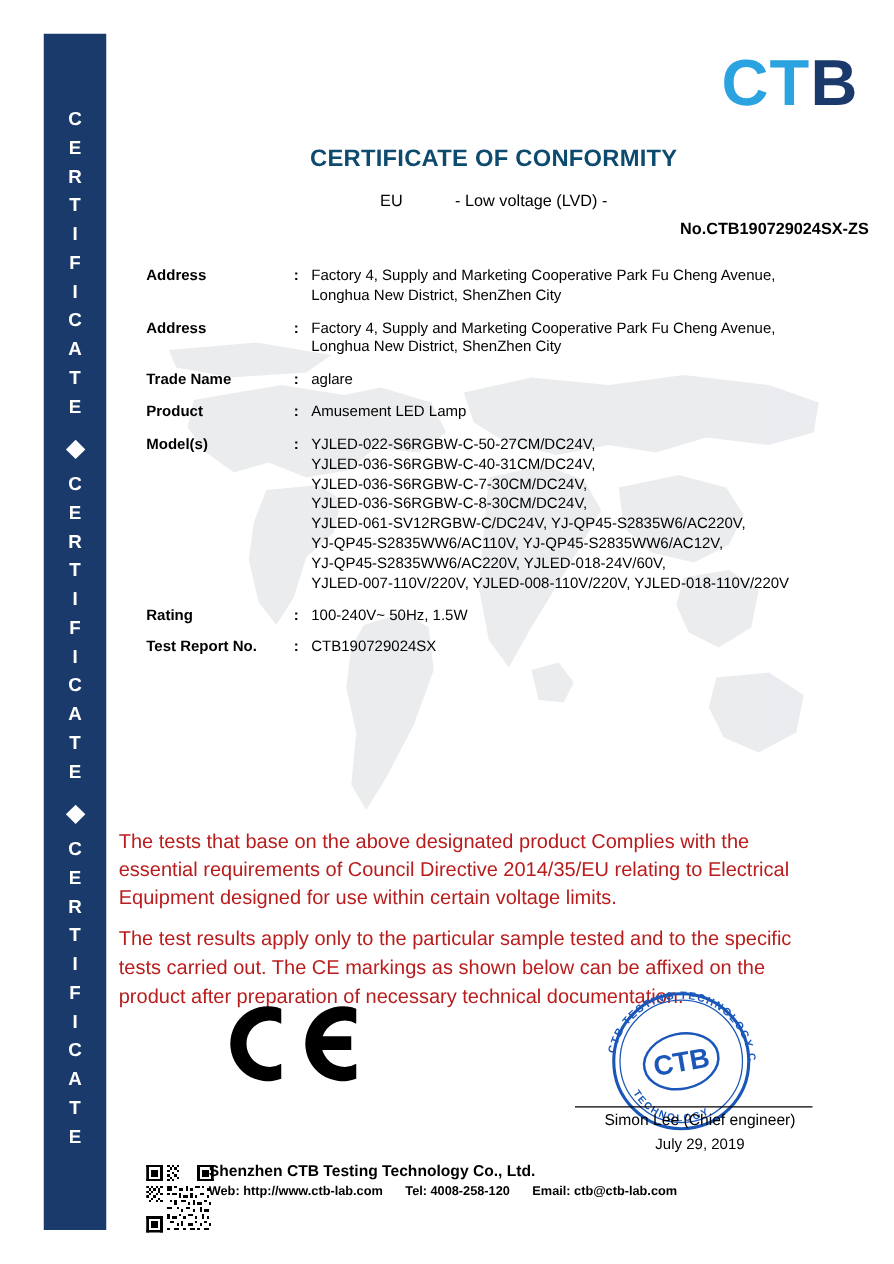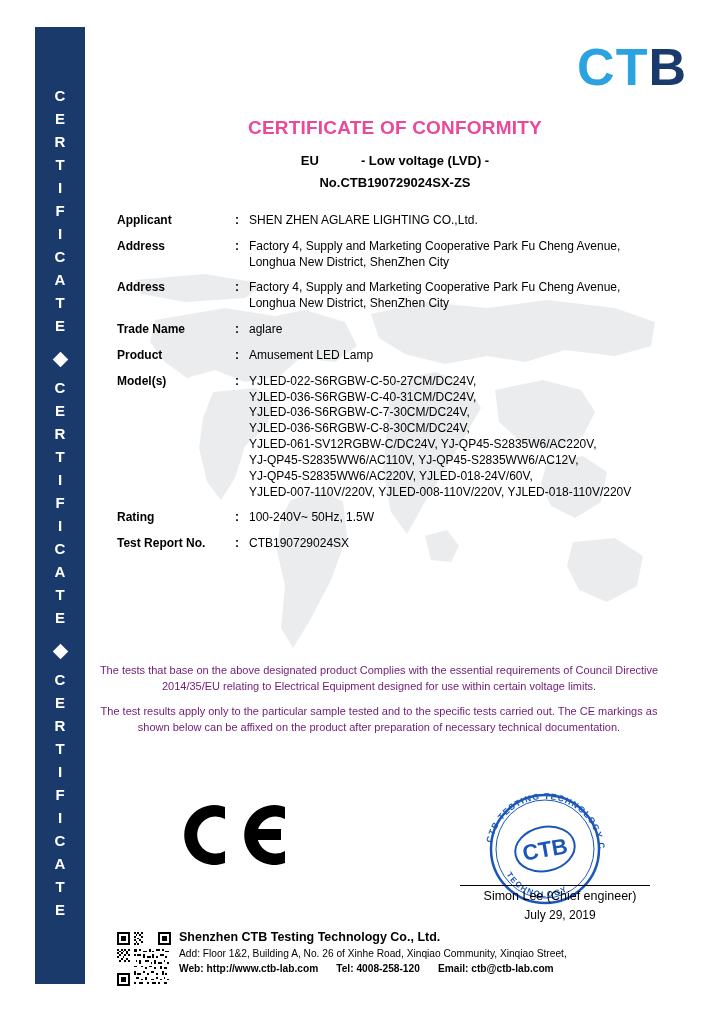--- a/index.html
+++ b/index.html
@@ -87,39 +87,39 @@
   #logo .b { color: #1a3a6b; }
 
   #title {
     position: absolute;
     top: 90px;
     left: 0;
     width: 100%;
     text-align: center;
     font-size: 19px;
     font-weight: bold;
-    color: #ec4899;
+    color: #0c4a6e;
     letter-spacing: 0.2px;
   }
   #subtitle {
     position: absolute;
     top: 126px;
     left: 0;
     width: 100%;
     text-align: center;
     font-size: 13px;
-    font-weight: bold;
+    font-weight: normal;
   }
   #subtitle .eu { margin-right: 42px; }
   #certno {
     position: absolute;
     top: 148px;
     left: 0;
     width: 100%;
-    text-align: center;
+    text-align: right;
     font-size: 13px;
     font-weight: bold;
   }
 
   
   #fields {
     position: absolute;
     top: 186px;
     left: 22px;
     width: 560px;
@@ -144,24 +144,23 @@
   }
   td.val { width: 428px; }
   td.val div { white-space: nowrap; }
 
   
   #paras {
     position: absolute;
     top: 636px;
     left: 0;
     width: 568px;
-    font-size: 11px;
+    font-size: 16px;
     line-height: 1.42;
-    color: #701a75;
-    text-align: center;
+    color: #b91c1c;
   }
   #paras p { margin: 0 0 10px 0; }
 
   
   #ce {
     position: absolute;
     left: 86px;
     top: 772px;
   }
 
@@ -206,21 +205,21 @@
   }
   #qr {
     position: absolute;
     left: 22px;
     top: 2px;
     width: 54px;
     height: 54px;
   }
   #footertext {
     position: absolute;
-    left: 84px;
+    left: 72px;
     top: 0;
   }
   #footertext .fcompany {
     font-size: 12.5px;
     font-weight: bold;
     margin-bottom: 3px;
   }
   #footertext .fline {
     font-size: 10.2px;
     line-height: 1.45;
@@ -262,27 +261,20 @@
     </div>
 
     <div id="title">CERTIFICATE OF CONFORMITY</div>
     <div id="subtitle">
       <span class="eu">EU</span><span>- Low voltage (LVD) -</span>
     </div>
     <div id="certno">No.CTB190729024SX-ZS</div>
 
     <table id="fields">
       <tbody>
-        <tr>
-          <td class="lbl">Applicant</td>
-          <td class="colon">:</td>
-          <td class="val">
-            <div>SHEN ZHEN AGLARE LIGHTING CO.,Ltd.</div>
-          </td>
-        </tr>
         <tr>
           <td class="lbl">Address</td>
           <td class="colon">:</td>
           <td class="val">
             <div>Factory 4, Supply and Marketing Cooperative Park Fu Cheng Avenue,</div>
             <div>Longhua New District, ShenZhen City</div>
           </td>
         </tr>
         <tr>
           <td class="lbl">Address</td>
@@ -474,21 +466,20 @@
           <rect x="9" y="27" width="1" height="1"></rect>
             <rect x="12" y="27" width="2" height="1"></rect>
             <rect x="16" y="27" width="1" height="1"></rect>
           <rect x="19" y="27" width="2" height="1"></rect>
             <rect x="22" y="27" width="1" height="1"></rect>
             <rect x="25" y="27" width="2" height="1"></rect>
         </g>
       </svg>
       <div id="footertext">
         <div class="fcompany">Shenzhen CTB Testing Technology Co., Ltd.</div>
-        <div class="fline">Add: Floor 1&amp;2, Building A, No. 26 of Xinhe Road, Xinqiao Community, Xinqiao Street,</div>
         <div class="fline fweb">
           <span>Web: http://www.ctb-lab.com</span><span>Tel: 4008-258-120</span><span>Email: ctb@ctb-lab.com</span>
         </div>
       </div>
     </div>
 
   </div>
 </div>
 
 </body></html>

